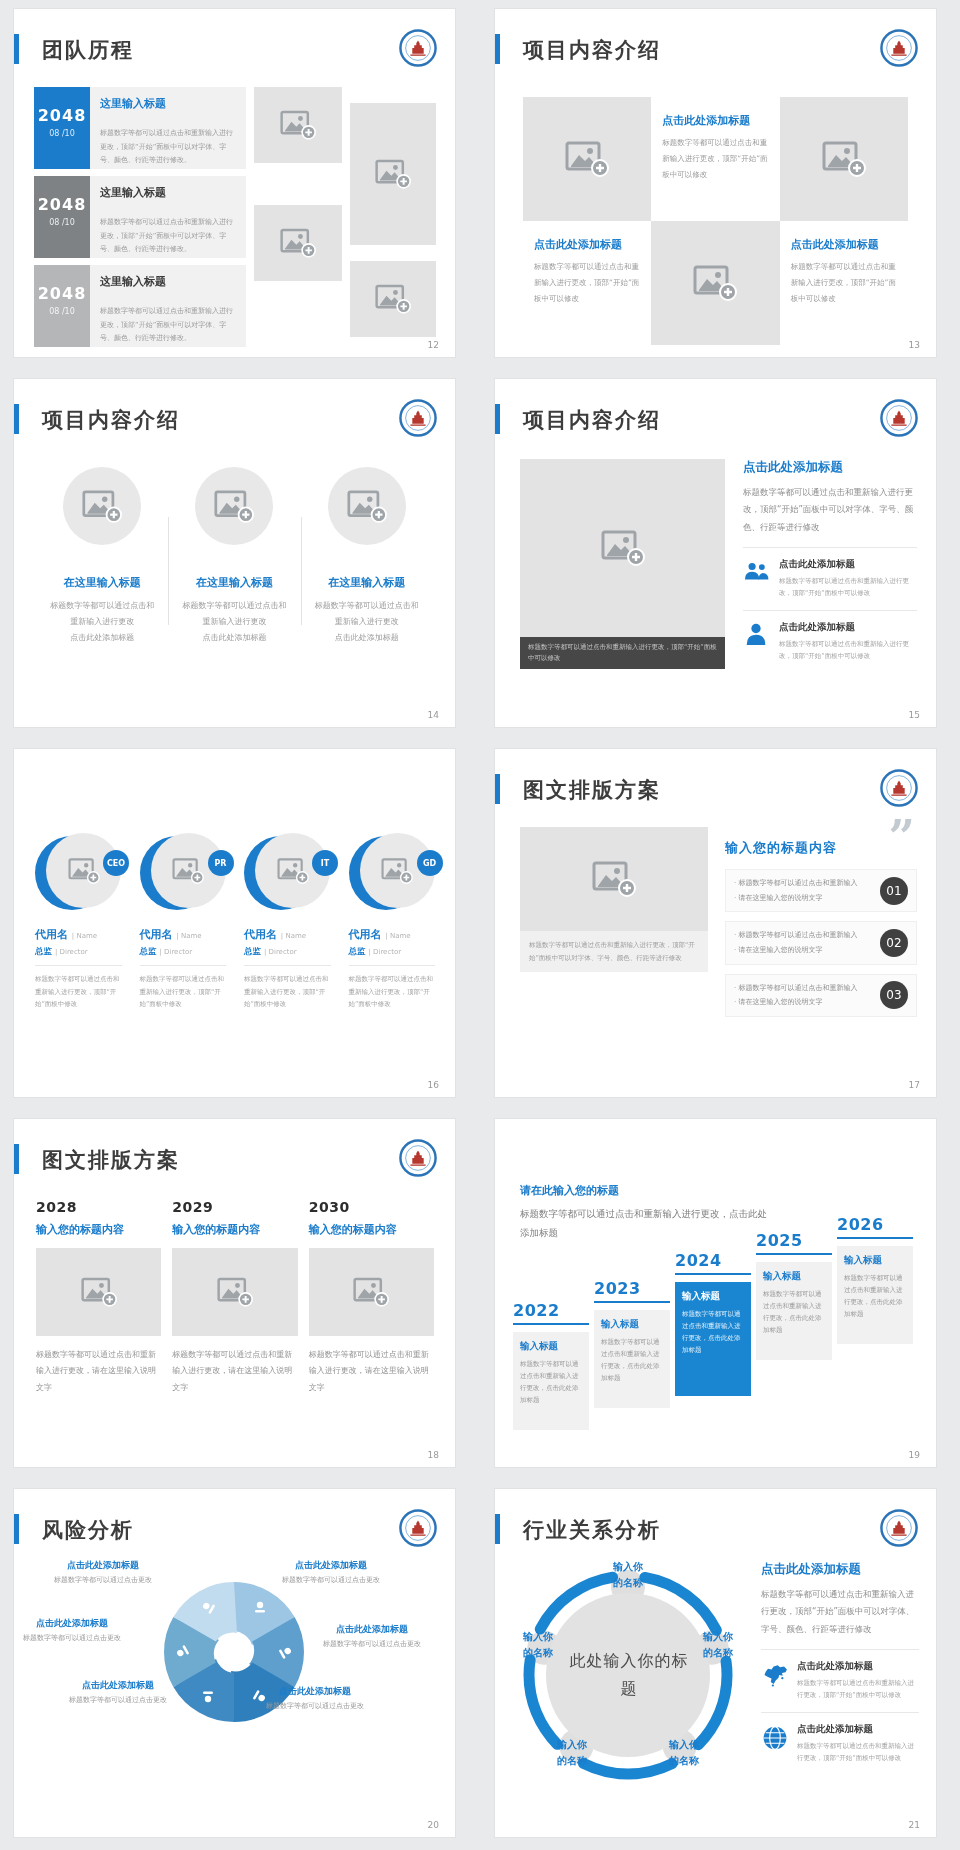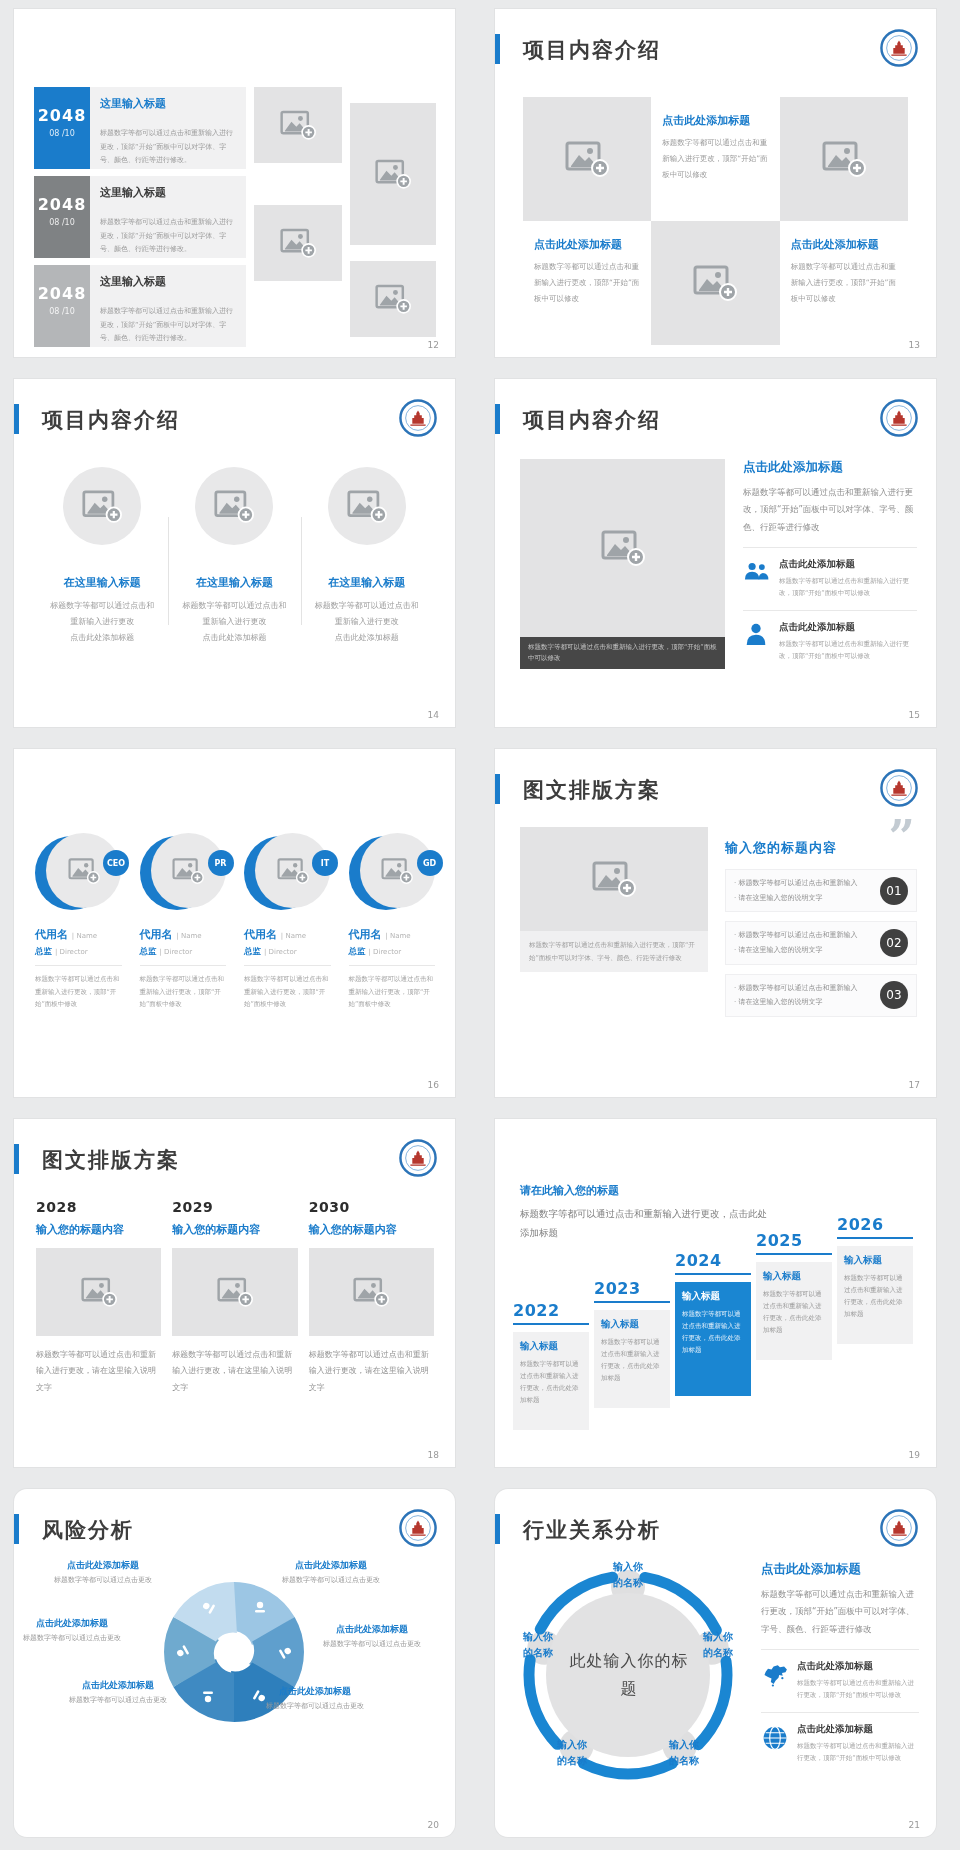--- a/index.html
+++ b/index.html
@@ -1,21 +1,21 @@
 <!DOCTYPE html>
 <html><head>
 <meta charset="utf-8">
 <style>
   * { margin:0; padding:0; box-sizing:border-box; }
   html,body { width:960px; }
   body { height:1850px; background:#e9eaeb; font-family:"DejaVu Sans","Liberation Sans",sans-serif; position:relative; overflow:hidden; }
 
   .slide { position:absolute; width:441px; height:348px; background:#fff; box-shadow:0 0 0 1px rgba(0,0,0,.03); }
   .c0 { left:14px; } .c1 { left:495px; }
-  .r0 { top:9px; } .r1 { top:379px; } .r2 { top:749px; } .r3 { top:1119px; } .r4 { top:1489px;border-radius:13px; }
+  .r0 { top:9px; } .r1 { top:379px; } .r2 { top:749px; } .r3 { top:1119px; } .r4 { top:1489px; }
 
   .hd { position:relative; height:70px; }
   .hd .bar { position:absolute; left:0; top:25px; width:5px; height:30px; background:#1a7ccb; }
   .hd h2 { position:absolute; left:28px; top:27px; font-size:21px; font-weight:bold; color:#3d3d3d; letter-spacing:2px; }
   .logo { position:absolute; right:18px; top:20px; width:38px; height:38px; }
   .pagenum { position:absolute; right:16px; bottom:7px; font-size:9px; color:#9a9a9a; }
 
   .ph { background:#e3e3e4; display:flex; align-items:center; justify-content:center; color:#9fa4a8; }
   .ph svg { width:44px; height:36px; }
   .ph.sm svg { width:36px; height:30px; }
@@ -168,20 +168,27 @@
     <symbol id="i-logo" viewBox="0 0 40 40">
       <circle cx="20" cy="20" r="18.5" fill="#fff" stroke="#2c74b8" stroke-width="2.6"></circle>
       <circle cx="20" cy="20" r="13" fill="none" stroke="#7fb0dc" stroke-width="1"></circle>
       <path d="M14 26 v-6 h2 v-3 h2.2 v-2 L20 12 l1.8 3 v2 H24 v3 h2 v6 Z" fill="#b6372e"></path>
       <path d="M12 27.5 h16" stroke="#b6372e" stroke-width="1.4"></path>
     </symbol>
   </defs>
 </svg>
 
 <section class="slide c0 r0">
+  <div class="hd">
+    <span class="bar"></span>
+    <h2>团队历程</h2>
+    <svg class="logo">
+        <use href="#i-logo"></use>
+      </svg>
+  </div>
   <div class="t-rows">
     <div class="t-row">
       <div class="t-date d0">
         <div class="yr">2048</div>
         <div class="dt">08 /10</div>
       </div>
       <div class="t-txt blue">
         <h4>这里输入标题</h4>
         <p>标题数字等都可以通过点击和重新输入进行更改，顶部“开始”面板中可以对字体、字号、颜色、行距等进行修改。</p>
       </div>

